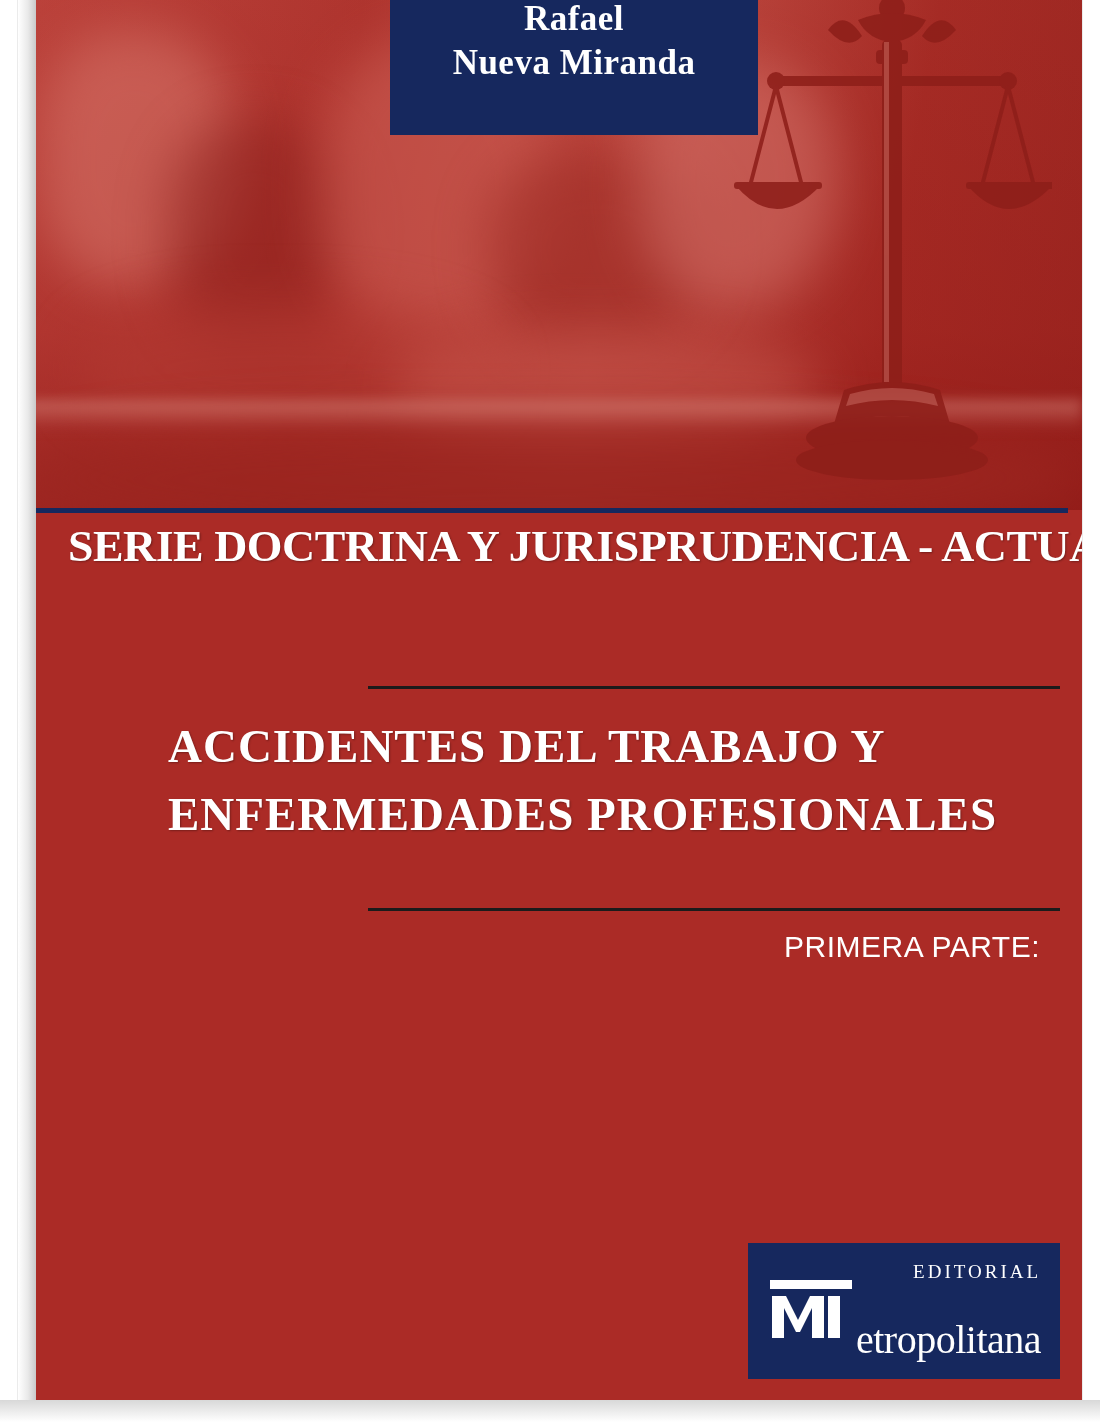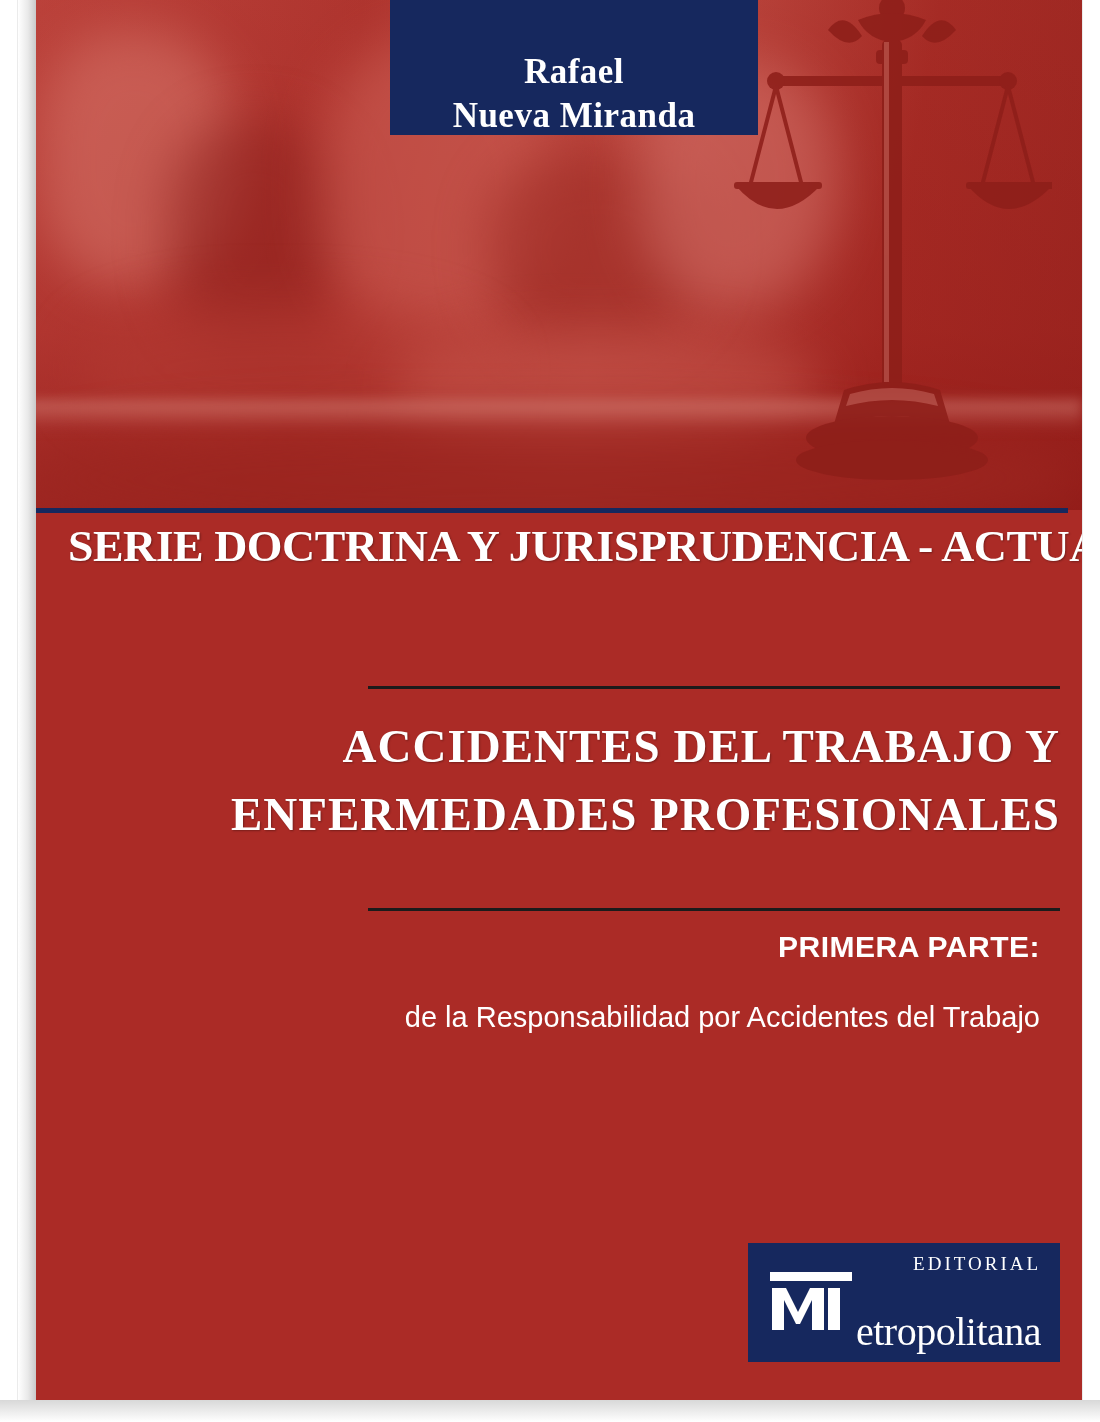--- a/index.html
+++ b/index.html
@@ -81,21 +81,21 @@
   .author-box {
     position: absolute;
     left: 372px;
     top: 0px;
     width: 368px;
     height: 135px;
     background: #16285e;
     display: flex;
     flex-direction: column;
     align-items: center;
-    justify-content: flex-end;
+    justify-content: flex-start;
     gap: 6px;
   }
   .author-line {
     color: #ffffff;
     font-family: "Liberation Serif", serif;
     font-weight: bold;
     font-size: 35px;
     letter-spacing: 0.5px;
     line-height: 1.08;
     text-align: center;
@@ -154,37 +154,37 @@
     width: 692px;
     height: 3px;
     background: #1b1b1b;
   }
   .book-title {
     position: absolute;
     left: 150px;
     top: 712px;
     width: 892px;
     color: #ffffff;
-    text-align: right;
+    text-align: left;
     font-family: "Liberation Serif", serif;
     font-weight: bold;
     font-size: 47px;
     line-height: 1.45;
     letter-spacing: 1px;
     text-shadow: 1px 1px 2px rgba(0,0,0,0.3);
   }
   .book-title .ln { display: block; white-space: nowrap; }
 
   .part-label {
     position: absolute;
     right: 42px;
     top: 930px;
     color: #ffffff;
     font-family: "Liberation Sans", sans-serif;
-    font-weight: bold;
+    font-weight: normal;
     font-size: 30px;
     letter-spacing: 0.5px;
   }
 
   .subtitle {
     position: absolute;
     right: 42px;
     top: 995px;
     width: 830px;
     text-align: right;
@@ -194,21 +194,21 @@
     line-height: 1.55;
   }
   .subtitle .ln { display: block; }
 
   
   .publisher {
     position: absolute;
     left: 730px;
     top: 1243px;
     width: 312px;
-    height: 119px;
+    height: 136px;
     background: #16285e;
     display: flex;
     align-items: center;
   }
   .pub-mark {
     width: 82px;
     height: 62px;
     margin-left: 22px;
     flex: none;
   }
@@ -309,21 +309,20 @@
 
     <div class="title-rule-top"></div>
     <div class="book-title">
       <span class="ln">ACCIDENTES DEL TRABAJO  Y</span>
       <span class="ln">ENFERMEDADES PROFESIONALES</span>
     </div>
     <div class="title-rule-bottom"></div>
 
     <div class="part-label">PRIMERA PARTE:</div>
     <div class="subtitle">
-      <span class="ln">de la Responsabilidad por Accidentes del Trabajo</span>
     </div>
 
     <div class="publisher">
       <svg class="pub-mark" viewBox="0 0 82 62" aria-hidden="true">
         <rect x="0" y="0" width="82" height="9" fill="#ffffff"></rect>
         <polygon points="2,58 2,16 16,16 28,40 40,16 54,16 54,58 42,58 42,28 30,52 26,52 14,28 14,58" fill="#ffffff"></polygon>
         <polygon points="58,58 58,16 70,16 70,58" fill="#ffffff"></polygon>
       </svg>
       <div class="pub-text">
         <div class="pub-editorial">EDITORIAL</div>

